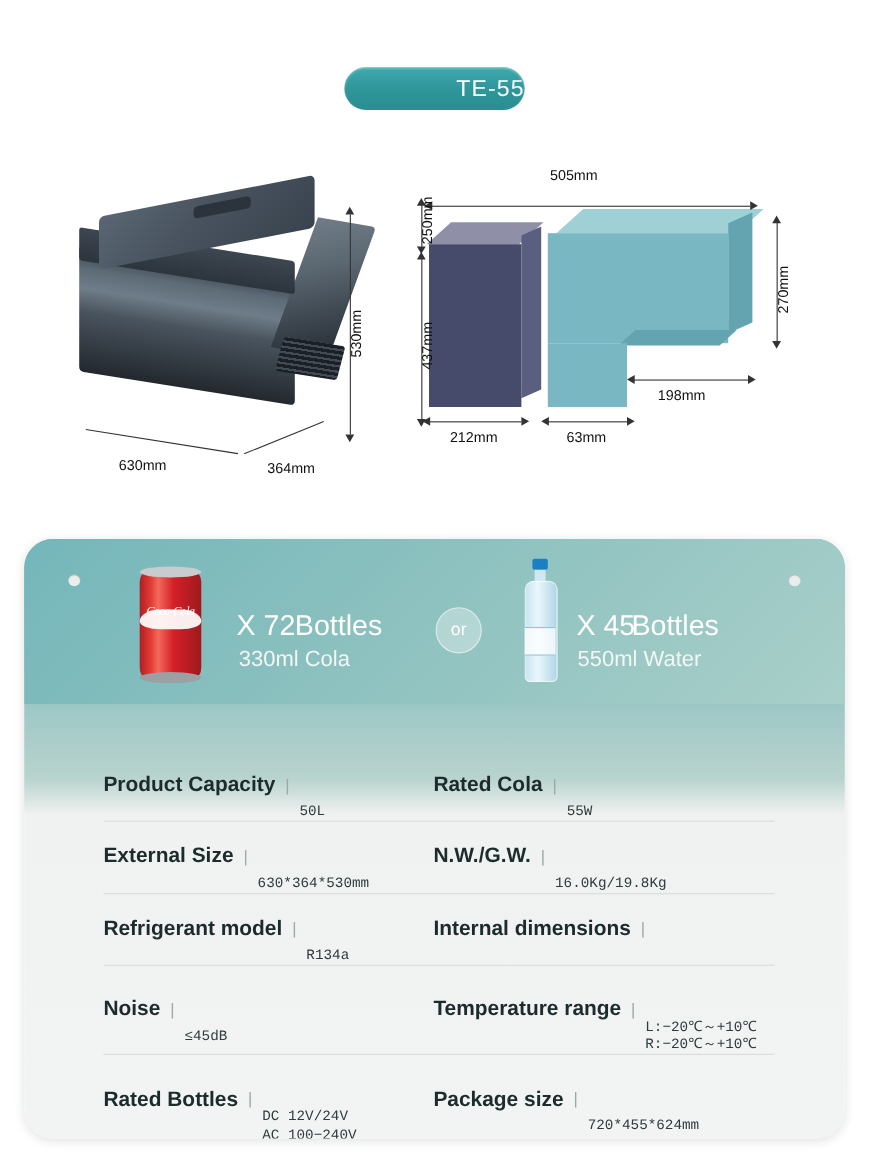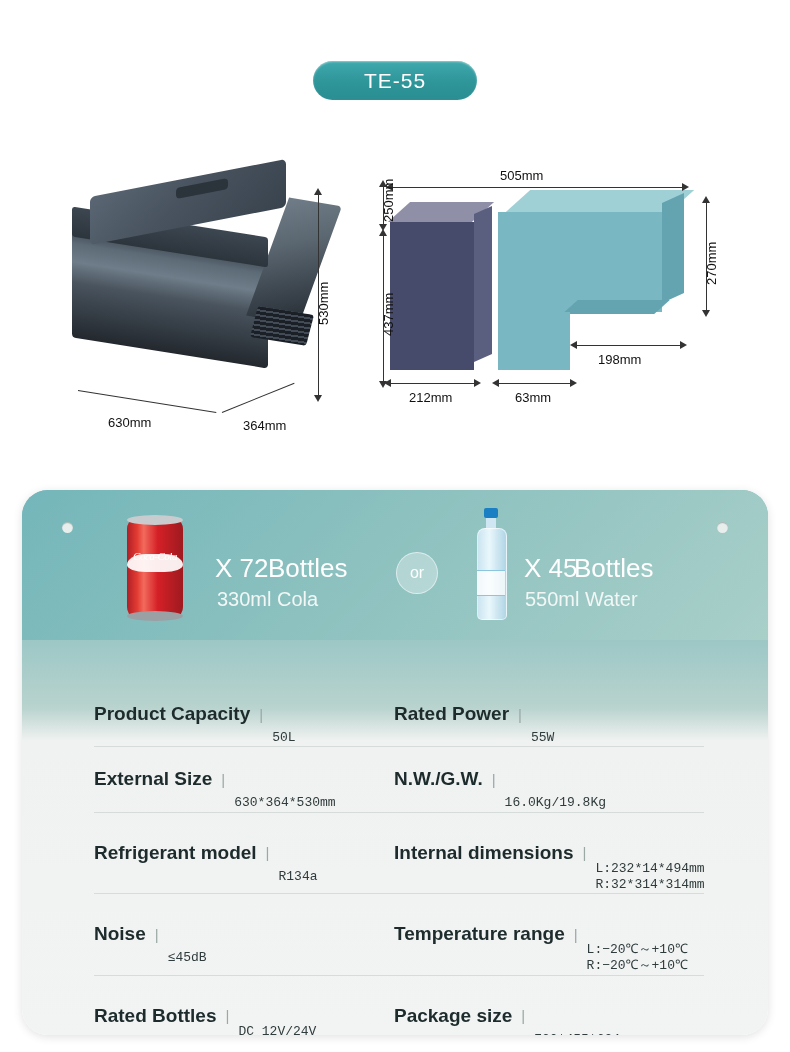--- a/index.html
+++ b/index.html
@@ -20,21 +20,21 @@
     position: absolute;
     left: 313px;
     top: 61px;
     width: 164px;
     height: 39px;
     border-radius: 20px;
     background: linear-gradient(180deg, #3fa9ad 0%, #2e9599 55%, #2a8e92 100%);
     box-shadow: inset 0 1px 2px rgba(255,255,255,0.45);
     display: flex;
     align-items: center;
-    justify-content: center;
+    justify-content: flex-end;
   }
   .title-pill span {
     color: #ffffff;
     font-size: 21px;
     letter-spacing: 1px;
     font-family: "Liberation Sans", sans-serif;
   }
 
   
   .diagram-area {
@@ -415,21 +415,21 @@
 
   <div class="iso-light-top"></div>
   <div class="iso-light-side"></div>
   <div class="iso-light-face"></div>
   <div class="iso-light-notch"></div>
   <div class="iso-light-face2"></div>
 
   <div class="dim-line dim-h" style="left:392px; top:47px; width:290px;"></div>
   <div class="arrow left" style="left:386px; top:43px;"></div>
   <div class="arrow right" style="left:682px; top:43px;"></div>
-  <div class="dim-label" style="left:500px; top:28px;text-align:right;">505mm</div>
+  <div class="dim-label" style="left:500px; top:12px;text-align:right;">505mm</div>
 
   <div class="dim-line dim-v" style="left:383px; top:46px; height:40px;"></div>
   <div class="arrow up" style="left:379px; top:40px;"></div>
   <div class="arrow down" style="left:379px; top:84px;"></div>
   <div class="dim-label vert" style="left:381px; top:82px;">250mm</div>
 
   <div class="dim-line dim-v" style="left:383px; top:95px; height:148px;"></div>
   <div class="arrow up" style="left:379px; top:89px;"></div>
   <div class="arrow down" style="left:379px; top:241px;"></div>
   <div class="dim-label vert" style="left:381px; top:196px;">437mm</div>
@@ -490,21 +490,21 @@
 
   <div class="spec-table">
 
     <div class="spec-row">
       <div class="spec-cell left">
         <span class="spec-label">Product Capacity</span>
         <span class="spec-sep">|</span>
         <span class="spec-value">50L</span>
       </div>
       <div class="spec-cell right">
-        <span class="spec-label">Rated Power</span>
+        <span class="spec-label">Rated Cola</span>
         <span class="spec-sep">|</span>
         <span class="spec-value">55W</span>
       </div>
     </div>
 
     <div class="spec-row">
       <div class="spec-cell left">
         <span class="spec-label">External Size</span>
         <span class="spec-sep">|</span>
         <span class="spec-value">630*364*530mm</span>
@@ -518,22 +518,20 @@
 
     <div class="spec-row">
       <div class="spec-cell left">
         <span class="spec-label">Refrigerant model</span>
         <span class="spec-sep">|</span>
         <span class="spec-value">R134a</span>
       </div>
       <div class="spec-cell right">
         <span class="spec-label">Internal dimensions</span>
         <span class="spec-sep">|</span>
-        <span class="spec-value">L:232*14*494mm
-R:32*314*314mm</span>
       </div>
     </div>
 
     <div class="spec-row">
       <div class="spec-cell left">
         <span class="spec-label">Noise</span>
         <span class="spec-sep">|</span>
         <span class="spec-value">≤45dB</span>
       </div>
       <div class="spec-cell right">

